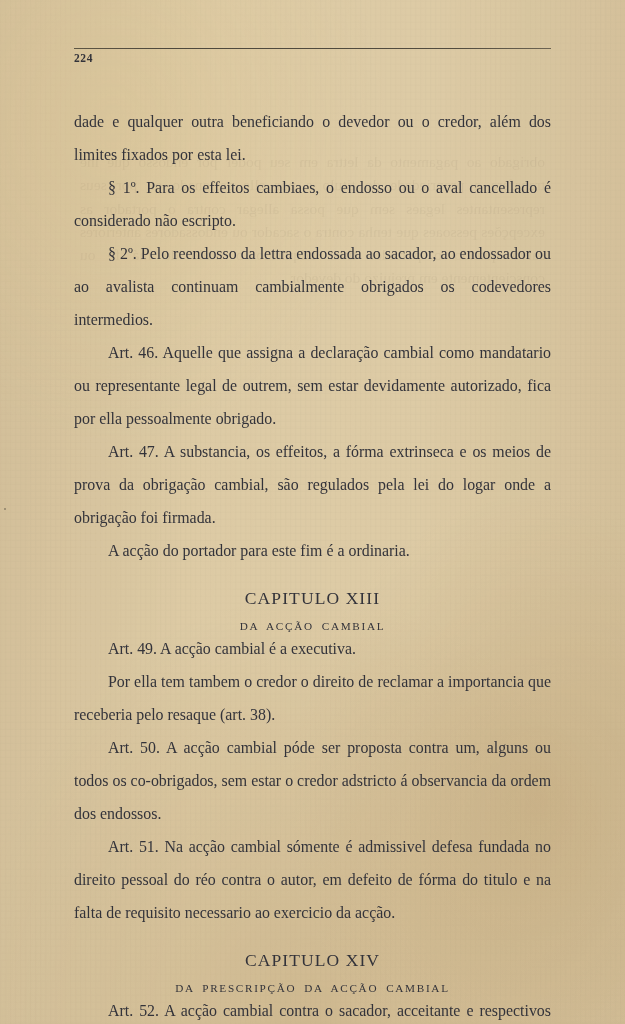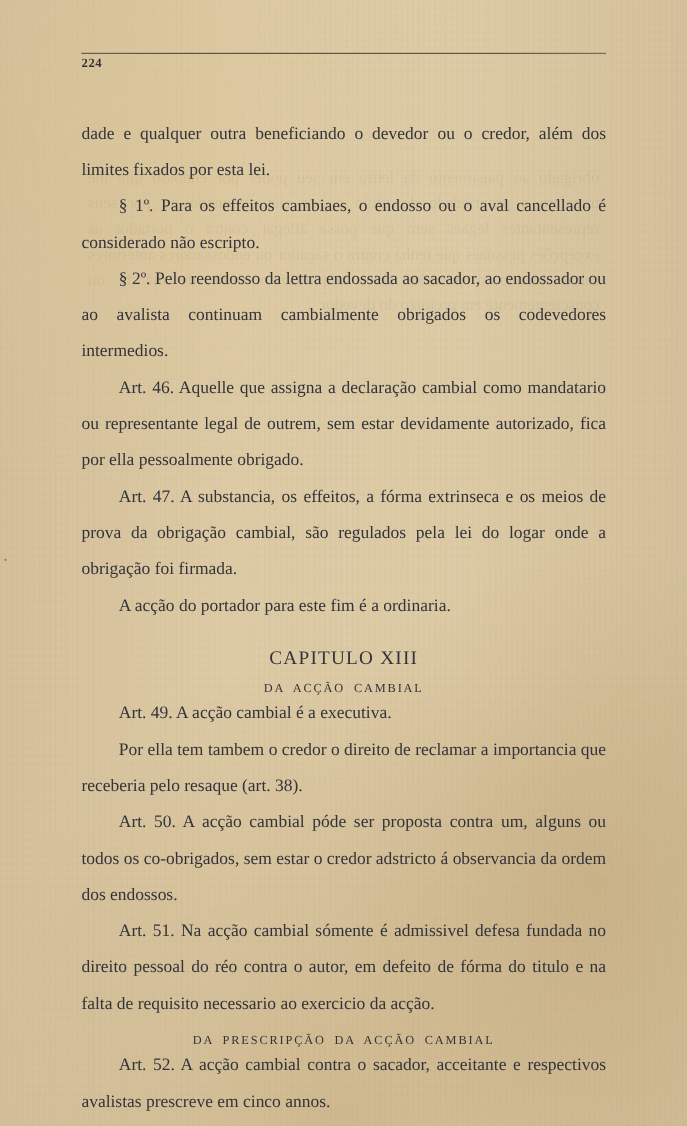--- a/index.html
+++ b/index.html
@@ -152,20 +152,21 @@
       <div class="chapter-title">CAPITULO XIII</div>
       <div class="chapter-subtitle">DA ACÇÃO CAMBIAL</div>
     </div>
 
     <p class="para after-chapter">Art. 49. A acção cambial é a executiva.</p>
     <p class="para">Por ella tem tambem o credor o direito de reclamar a importancia que receberia pelo resaque (art. 38).</p>
     <p class="para">Art. 50. A acção cambial póde ser proposta contra um, alguns ou todos os co-obrigados, sem estar o credor adstricto á observancia da ordem dos endossos.</p>
     <p class="para">Art. 51. Na acção cambial sómente é admissivel defesa fundada no direito pessoal do réo contra o autor, em defeito de fórma do titulo e na falta de requisito necessario ao exercicio da acção.</p>
 
     <div class="chapter">
+      <div class="chapter-title">CAPITULO XIV</div>
       <div class="chapter-subtitle">DA PRESCRIPÇÃO DA ACÇÃO CAMBIAL</div>
     </div>
 
     <p class="para after-chapter">Art. 52. A acção cambial contra o sacador, acceitante e respectivos avalistas prescreve em cinco annos.</p>
 
   </div>
 
   <span class="ink-fleck" style="left:4px; top:508px; width:2px; height:2px; opacity:.5;"></span>
 
 </div>

